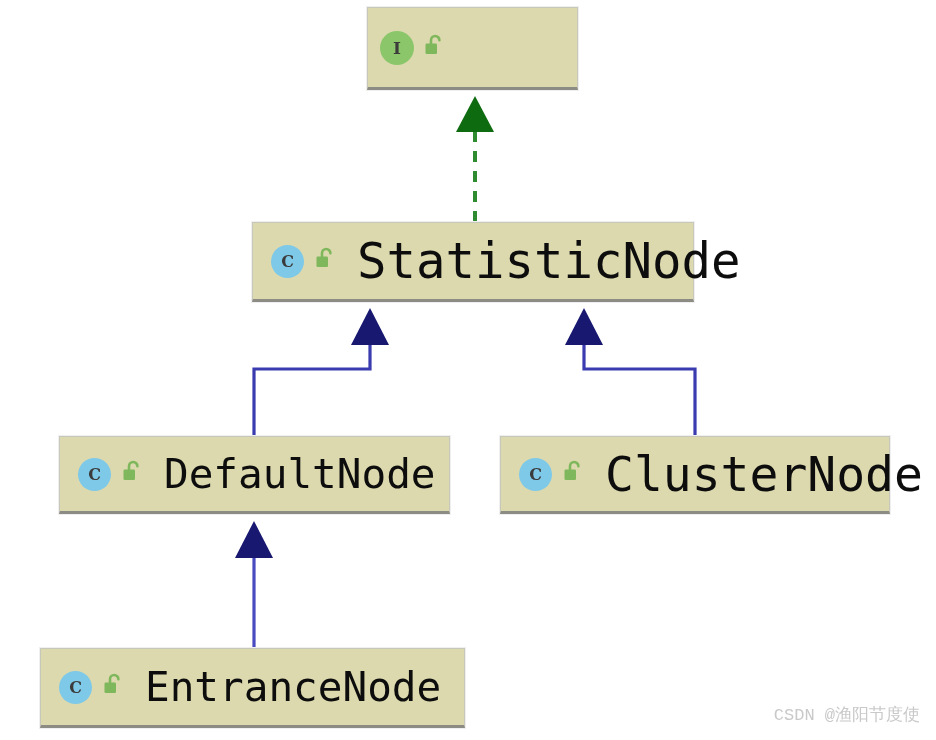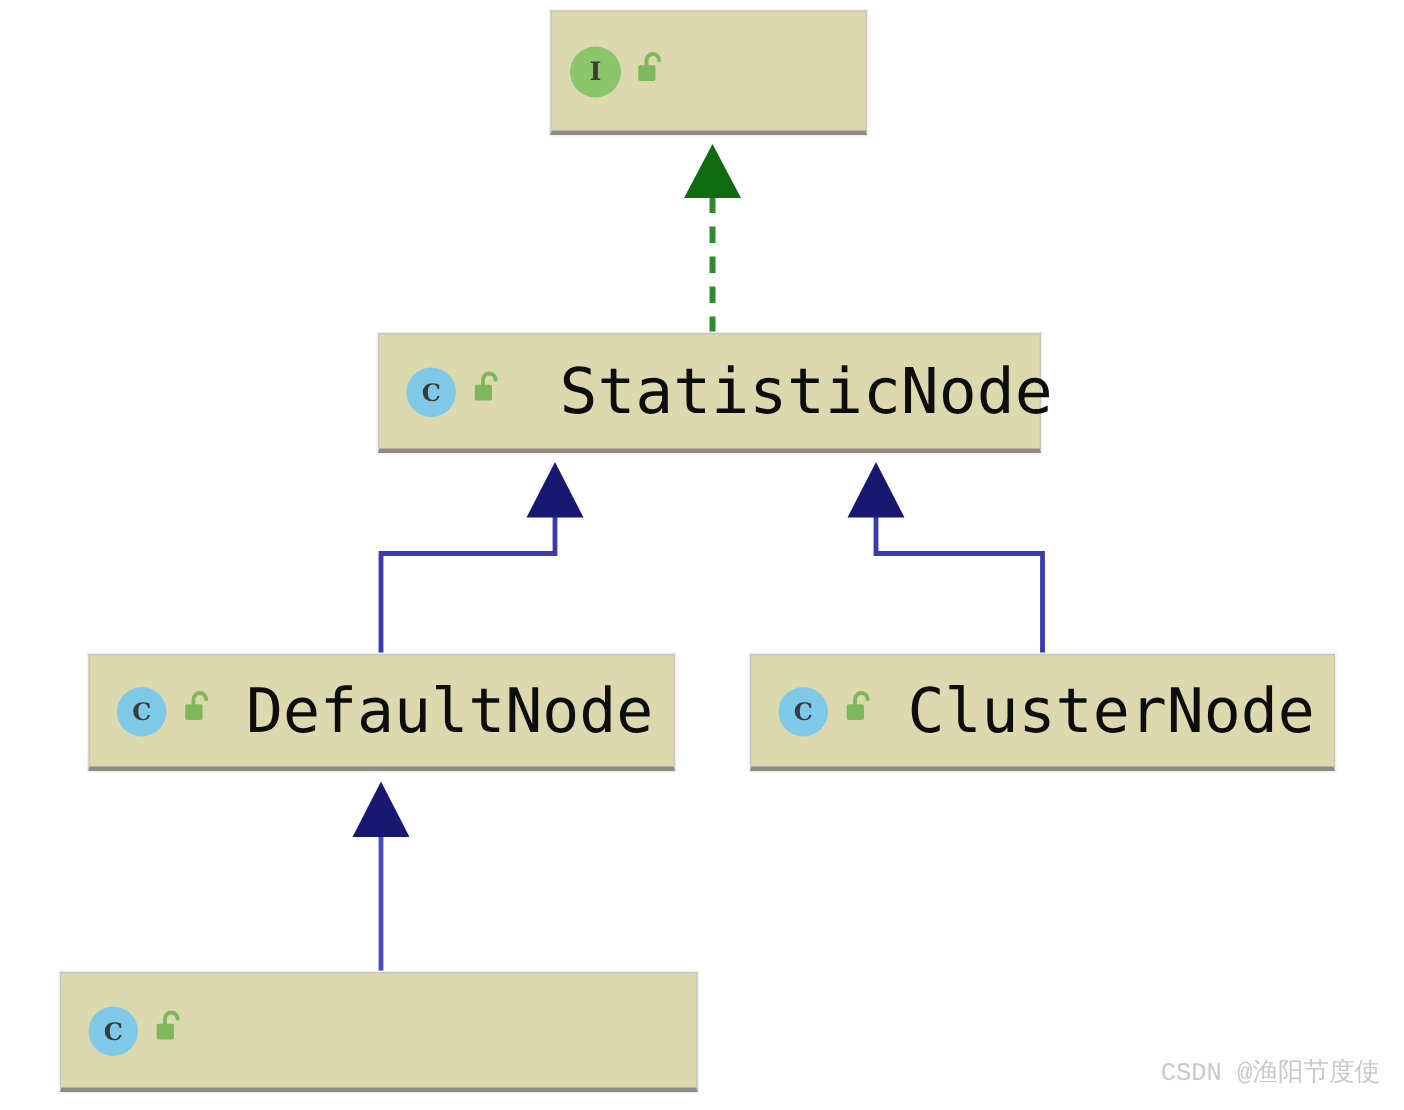--- a/index.html
+++ b/index.html
@@ -81,23 +81,23 @@
   #box-cluster .uml-icon-group,
   #box-entrance .uml-icon-group { margin-left: 18px; gap: 9px; }
 
   #box-node .type-icon { width: 34px; height: 34px; line-height: 34px; font-size: 17px; }
   #box-statistic .type-icon,
   #box-default .type-icon,
   #box-cluster .type-icon,
   #box-entrance .type-icon { width: 33px; height: 33px; line-height: 33px; font-size: 16px; }
 
   #box-node .uml-label      { font-size: 40px; margin-left: 24px; }
-  #box-statistic .uml-label { font-size: 42px; margin-left: 38px; }
+  #box-statistic .uml-label { font-size: 49px; margin-left: 22px; }
   #box-default .uml-label   { font-size: 41px; margin-left: 22px; }
-  #box-cluster .uml-label   { font-size: 41px; margin-left: 22px; }
+  #box-cluster .uml-label   { font-size: 48px; margin-left: 22px; }
   #box-entrance .uml-label  { font-size: 41px; margin-left: 22px; }
 
   #watermark {
     position: absolute;
     right: 16px;
     bottom: 14px;
     font-family: Liberation Mono, monospace;
     font-size: 17px;
     color: #c9c9c9;
     white-space: nowrap;
@@ -186,17 +186,18 @@
   <div class="uml-box" id="box-entrance">
     <span class="uml-icon-group">
       <span class="type-icon klass">C</span>
       <span class="lock-icon">
         <svg width="22" height="24" viewBox="0 0 22 24" xmlns="http://www.w3.org/2000/svg">
           <path d="M9 10 V6.2 a4.2 4.2 0 0 1 8.4 0" fill="none" stroke="#7fb85c" stroke-width="2.6" stroke-linecap="round"></path>
           <rect x="3.5" y="9.5" width="11.5" height="10.5" rx="1.2" fill="#7fb85c"></rect>
         </svg>
       </span>
     </span>
+    <span class="uml-label">EntranceNode</span>
   </div>
 
   <div id="watermark">CSDN @渔阳节度使</div>
 
 </div>
 
 </body></html>

